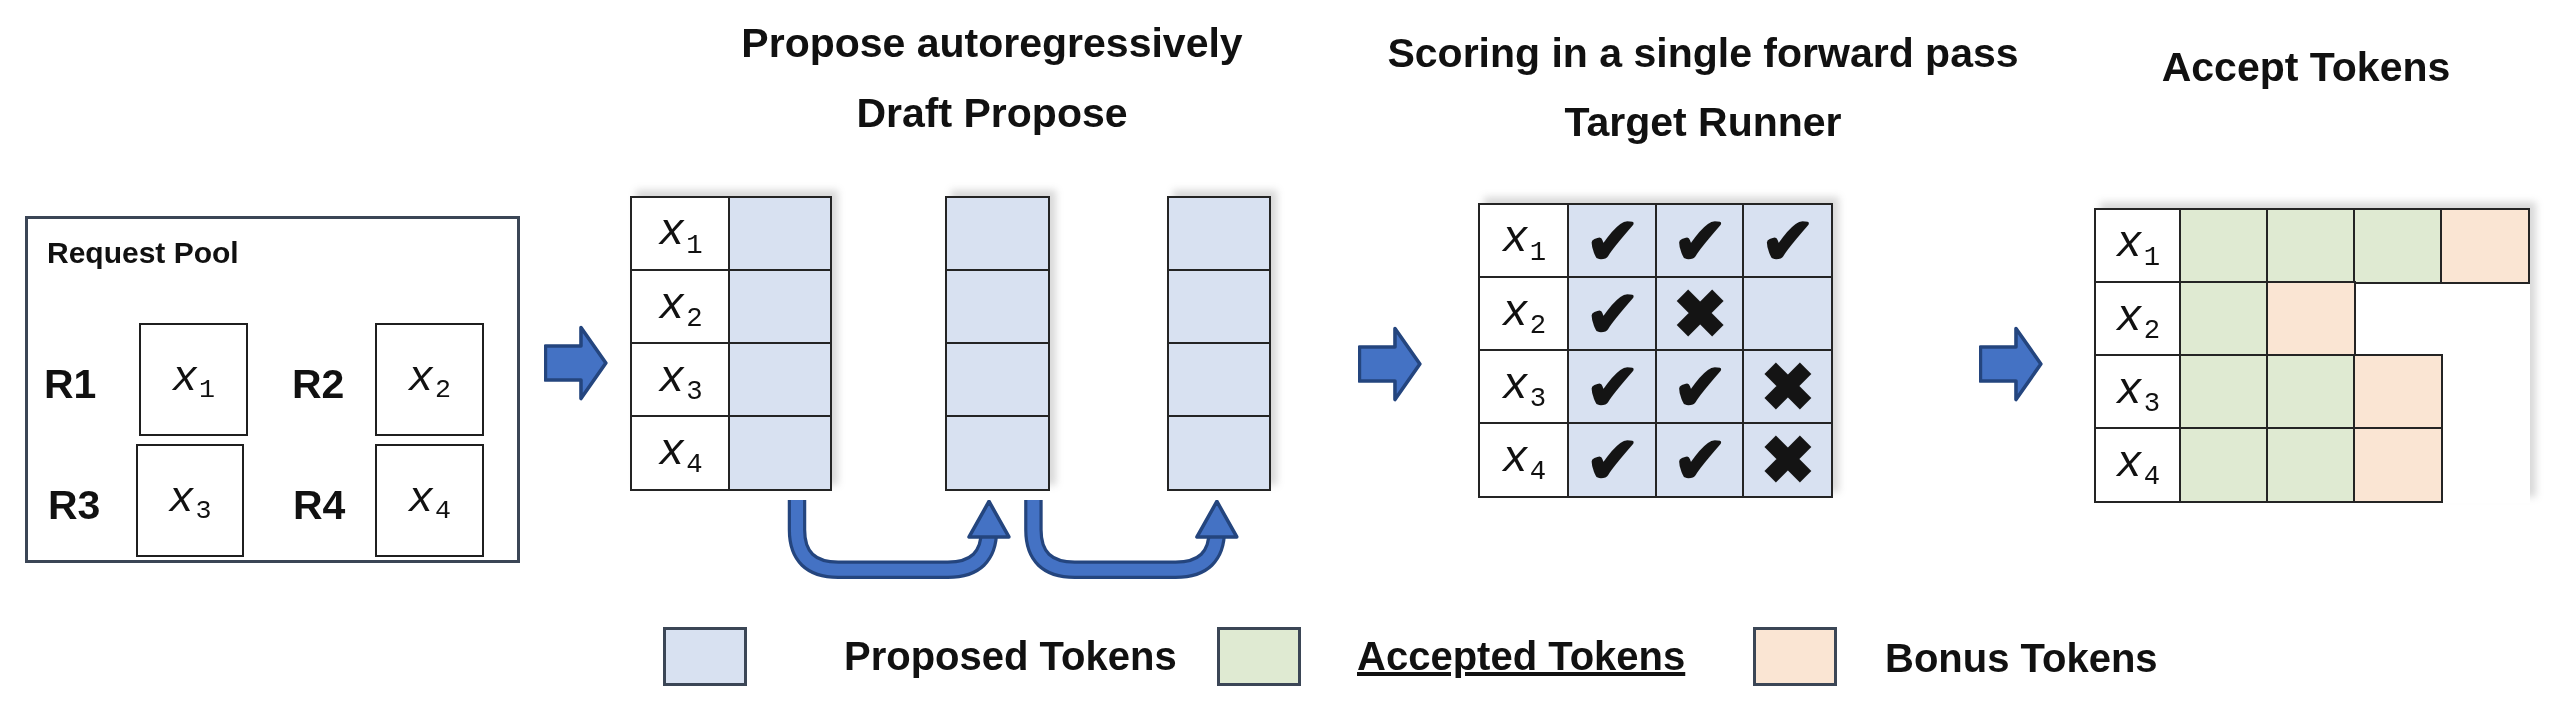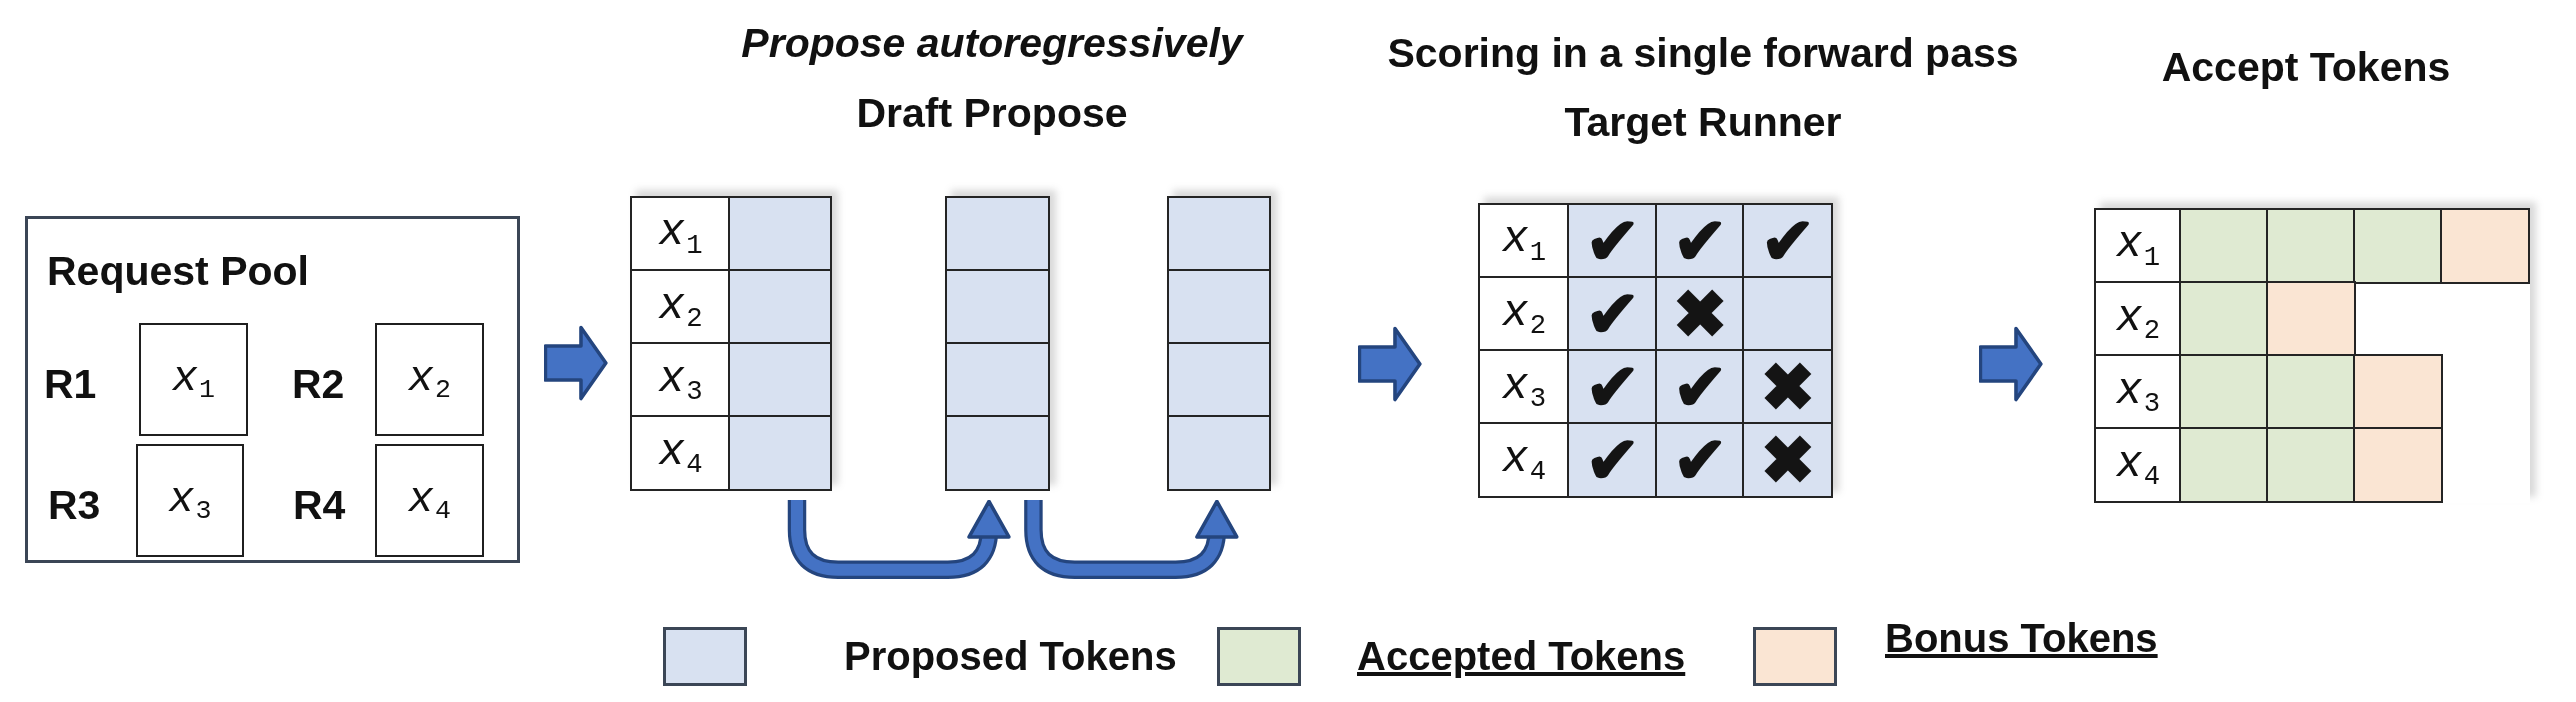--- a/index.html
+++ b/index.html
@@ -13,21 +13,21 @@
     --mark:#141414;
     --text:#111111;
   }
   html,body{margin:0;padding:0;background:#ffffff;}
   body{width:2576px;height:703px;overflow:hidden;position:relative;
        font-family:"Liberation Sans",sans-serif;color:var(--text);}
   .abs{position:absolute;}
   .title{font-size:41px;font-weight:600;text-align:center;letter-spacing:0px;}
   
   .pool{border:3.6px solid var(--pool-border);background:#ffffff;box-sizing:border-box;}
-  .pool-title{font-size:41px;font-weight:600;margin-top:12px;}
+  .pool-title{font-size:30px;font-weight:600;}
   .req-label{font-size:41px;font-weight:600;}
   .token-box{border:2.9px solid #1f1f1f;background:#fff;box-sizing:border-box;
              display:flex;align-items:center;justify-content:center;}
   .tok{font-family:Liberation Mono, monospace;font-size:43px;font-style:italic;}
   .tok sub{font-style:normal;font-size:0.62em;vertical-align:-0.3em;margin-left:1.4px;}
   
   .grid{position:absolute;}
   .grid .row{display:flex;}
   .cell{box-sizing:border-box;border:2.9px solid var(--line);margin-left:-2.9px;margin-top:-2.9px;
         display:flex;align-items:center;justify-content:center;background:#fff;}
@@ -40,21 +40,21 @@
   .mark{font-size:66px;font-weight:bold;color:var(--mark);line-height:1;}
   .shadowed{box-shadow:6.4px -6.4px 7.1px rgba(120,120,120,0.28);}
   
   .legend-swatch{box-sizing:border-box;border:3.6px solid var(--pool-border);width:84px;height:59px;}
   .legend-label{font-size:40px;font-weight:600;white-space:nowrap;}
   svg{display:block;}
 </style>
 </head>
 <body>
 
-<div class="abs title" style="left:728px;top:20px;width:528px;font-style:italic;">Propose autoregressively</div>
+<div class="abs title" style="left:728px;top:20px;width:528px;">Propose autoregressively</div>
 <div class="abs title" style="left:728px;top:90px;width:528px;">Draft Propose</div>
 <div class="abs title" style="left:1371px;top:30px;width:664px;">Scoring in a single forward pass</div>
 <div class="abs title" style="left:1371px;top:99px;width:664px;">Target Runner</div>
 <div class="abs title" style="left:2106px;top:44px;width:400px;">Accept Tokens</div>
 
 <div class="abs pool" style="left:25px;top:216px;width:495px;height:347px;"></div>
 <div class="abs pool-title" style="left:47px;top:236px;">Request Pool</div>
 <div id="request-pool-items">
     <div class="abs req-label" style="left: 44px; top: 361px;">R1</div>
     <div class="abs token-box" style="left: 139px; top: 323px; width: 109px; height: 113px;">
@@ -240,14 +240,14 @@
       <div class="cell green" style="width: 90px; height: 76px;"></div>
       <div class="cell orange" style="width: 90px; height: 76px;"></div>
     </div>
   </div>
 
 <div class="abs legend-swatch" id="legend-swatch-0" style="left: 663px; top: 627px; background: rgb(216, 225, 241);"></div>
 <div class="abs legend-label" style="left:800px;top:634px;margin-left:44px;">Proposed Tokens</div>
 <div class="abs legend-swatch" id="legend-swatch-1" style="left: 1217px; top: 627px; background: rgb(223, 234, 210);"></div>
 <div class="abs legend-label" style="left:1357px;top:634px;text-decoration:underline;">Accepted Tokens</div>
 <div class="abs legend-swatch" id="legend-swatch-2" style="left: 1753px; top: 627px; background: rgb(250, 229, 211);"></div>
-<div class="abs legend-label" style="left:1885px;top:616px;text-decoration:underline;">Bonus Tokens</div>
+<div class="abs legend-label" style="left:1885px;top:636px;">Bonus Tokens</div>
 
 
 </body></html>

